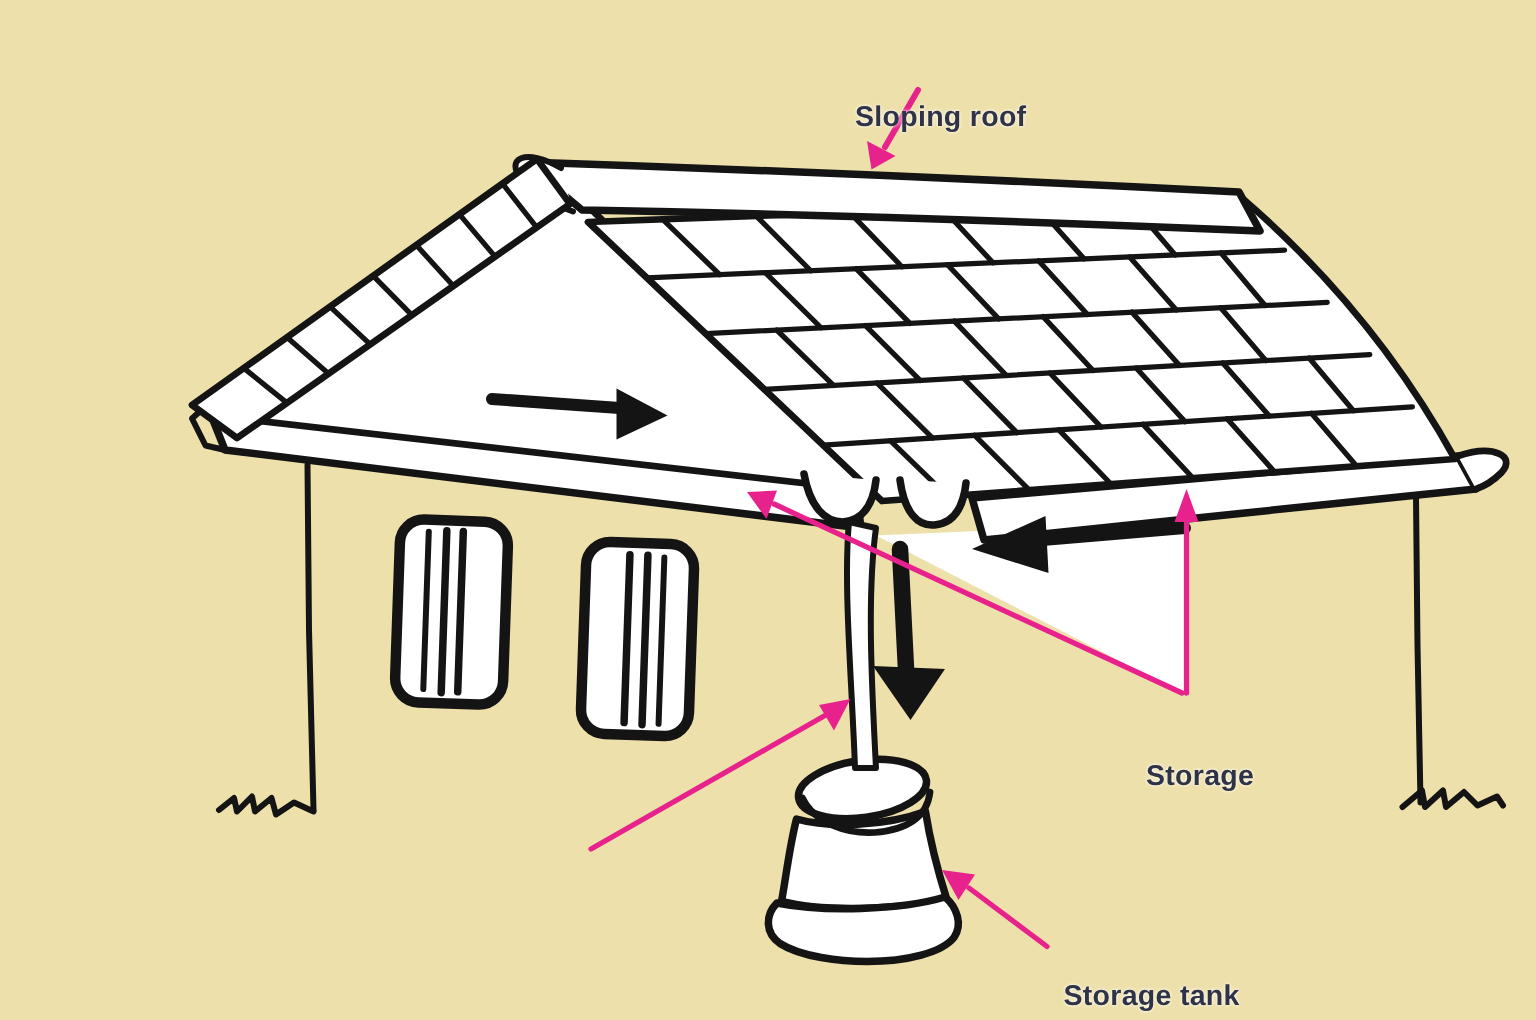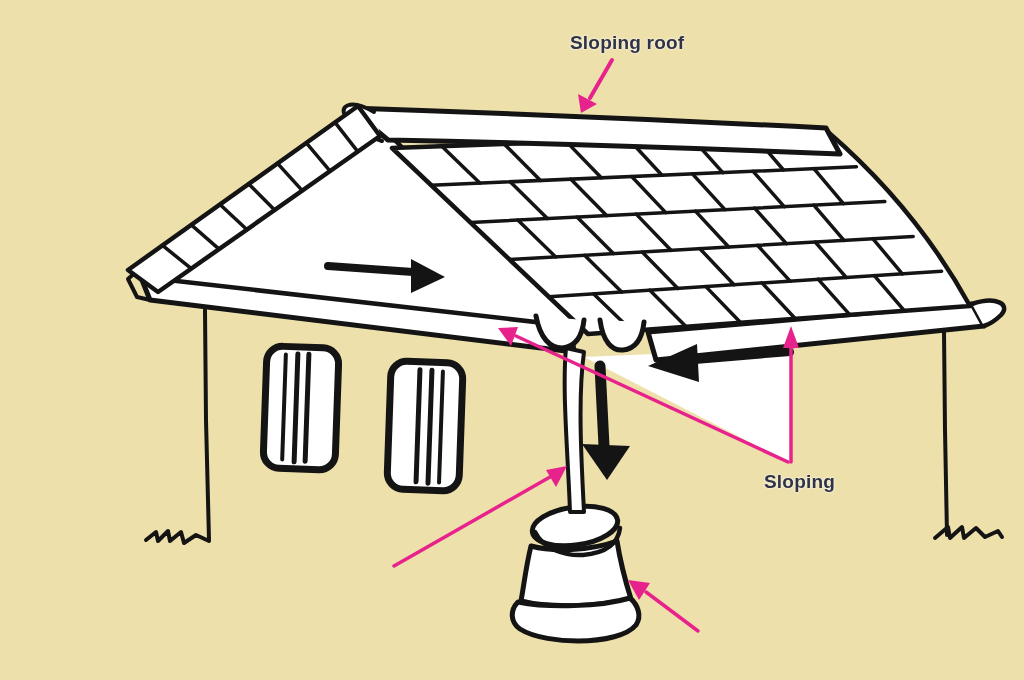--- a/index.html
+++ b/index.html
@@ -8,20 +8,21 @@
   .figure svg{position:absolute;left:0;top:0;}
   .lbl{
     position:absolute;
     color:#2f3347;
     font-weight:bold;
     font-size:19px;
     line-height:24px;
     letter-spacing:0.2px;
     white-space:nowrap;
     text-shadow:0 0 2px rgba(255,255,255,.85), 0 0 3px rgba(255,255,255,.6);
+    margin-top:36px;
   }
   #lbl-sloping{left:570px;top:31px;}
   #lbl-gutter{left:764px;top:470px;}
   #lbl-downtake{left:347px;top:572px;}
   #lbl-storage{left:709px;top:617px;}
 </style>
 </head>
 <body>
 
 <div class="figure">
@@ -171,14 +172,15 @@
       <line x1="394" y1="566" x2="550" y2="477" stroke="#e8228c" stroke-width="3.5"></line>
       <polygon points="567,466 546,470 556,487" fill="#e8228c"></polygon>
     </g>
     <g>
       <line x1="698" y1="631" x2="646" y2="592" stroke="#e8228c" stroke-width="3.5"></line>
       <polygon points="628,580 650,583 639,600" fill="#e8228c"></polygon>
     </g>
   </svg>
 
   <div id="lbl-sloping" class="lbl">Sloping roof</div>
-  <div id="lbl-gutter" class="lbl">Sloping</div>
+  <div id="lbl-gutter" class="lbl">Storage</div>
+  <div id="lbl-storage" class="lbl">Storage tank</div>
 </div>
 
 </body></html>

